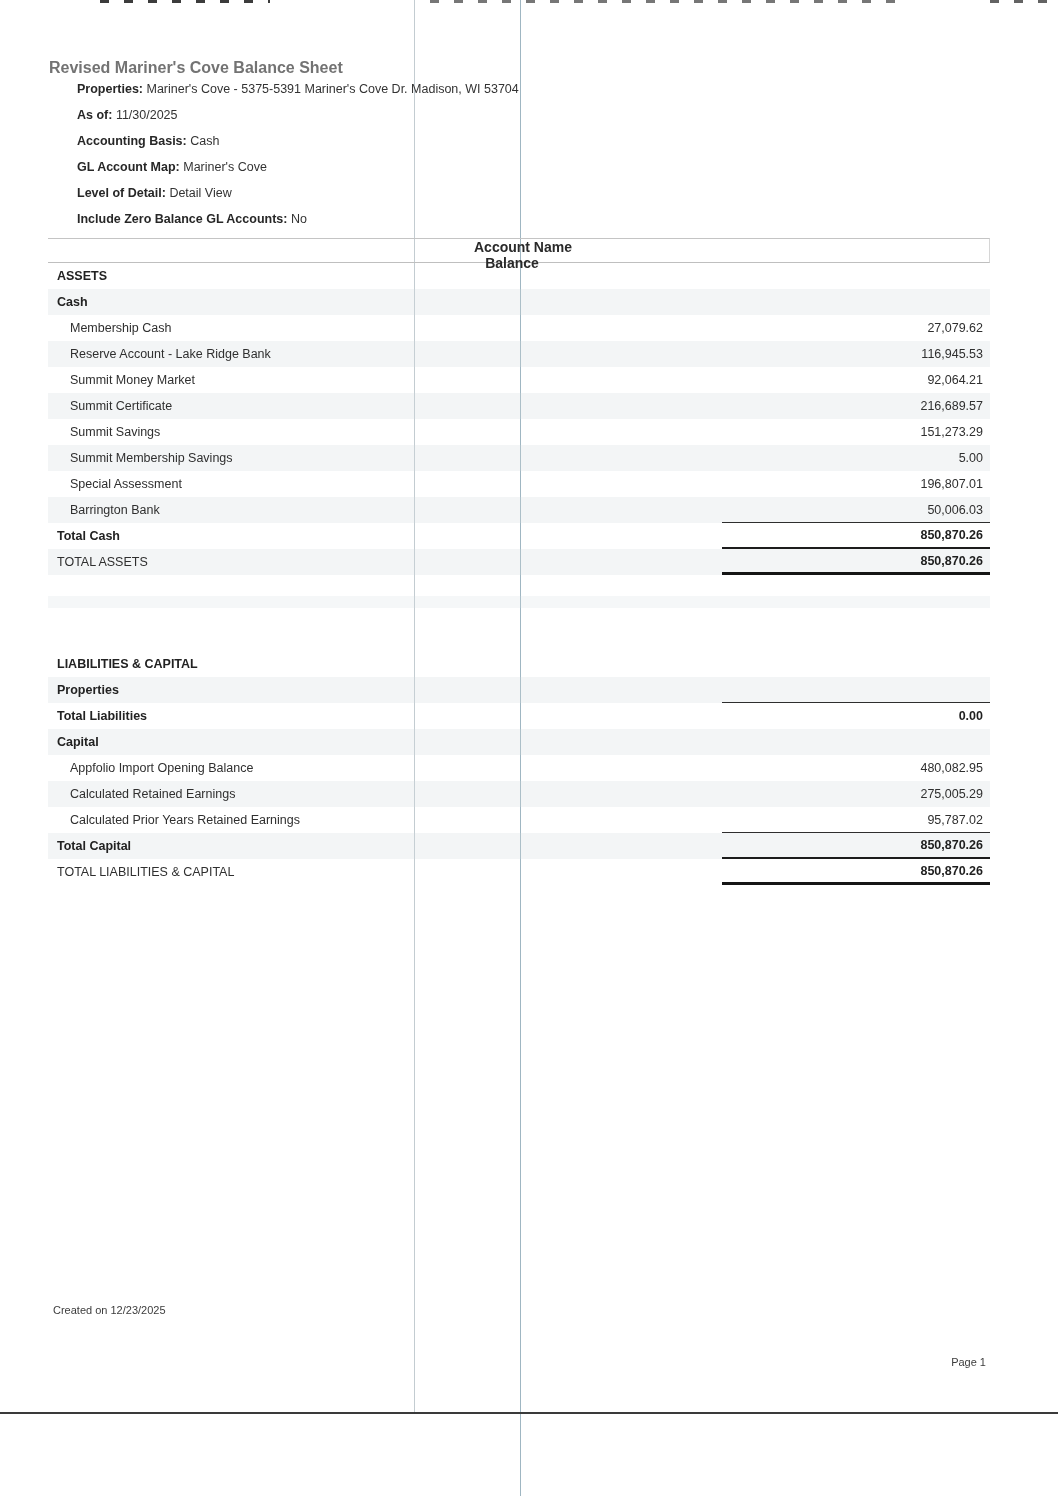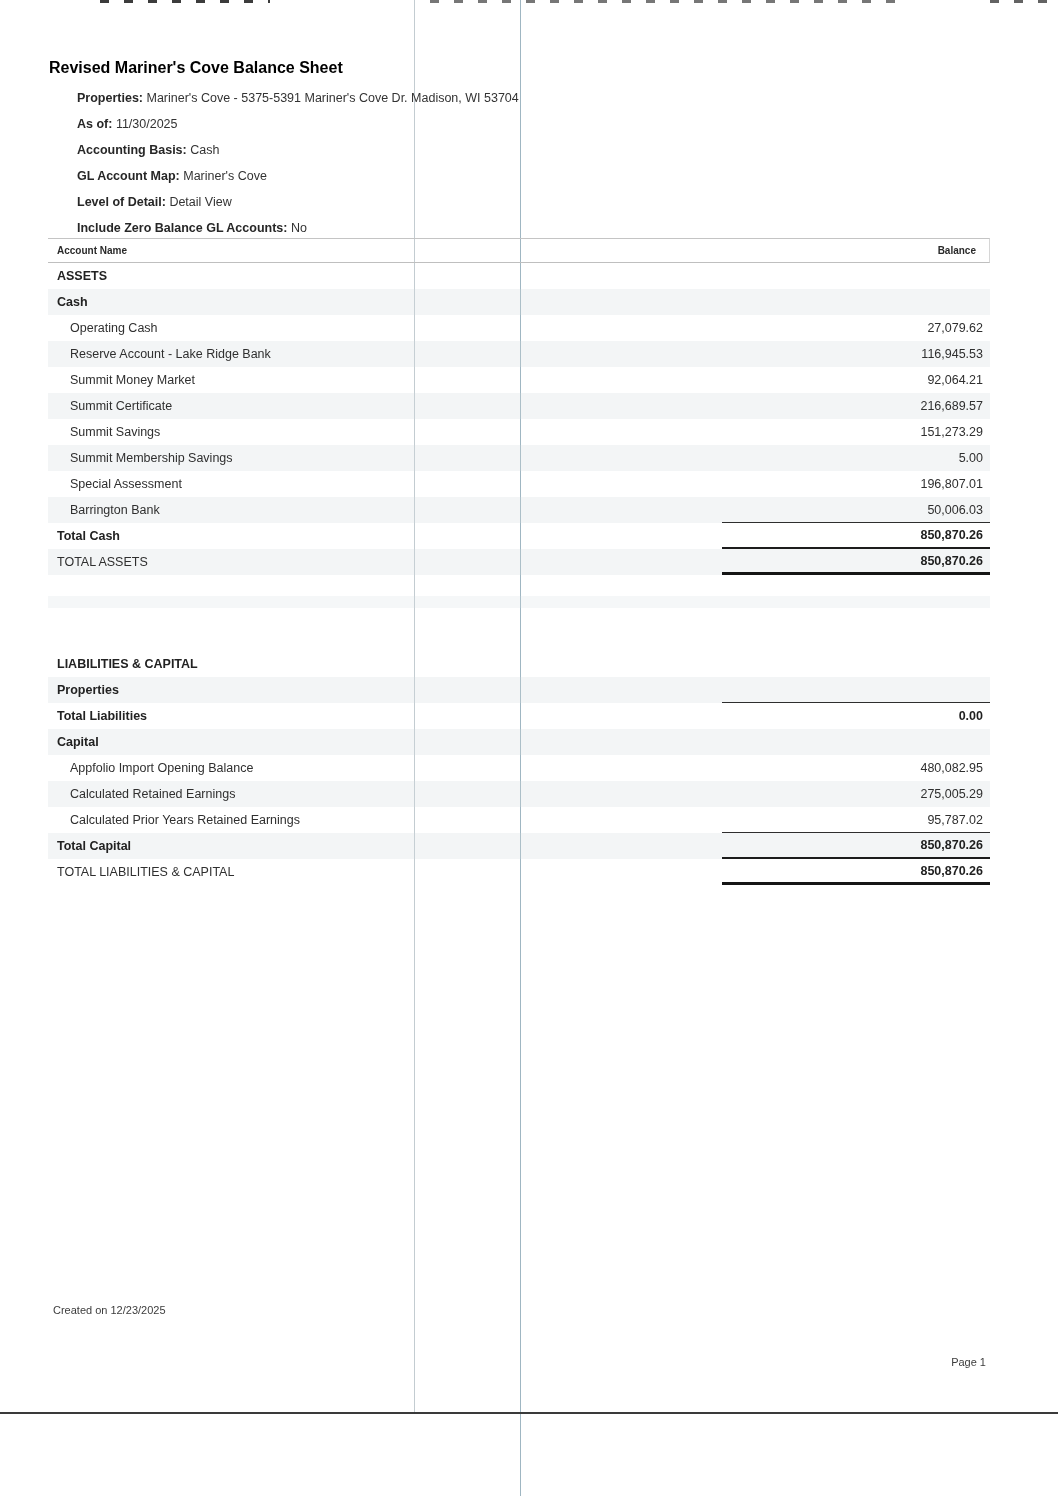--- a/index.html
+++ b/index.html
@@ -13,31 +13,32 @@
   }
   
   .top-edge-seg{position:absolute;top:0;height:3px;
     background:repeating-linear-gradient(90deg,#3c3c3c 0 9px,transparent 9px 24px);}
   .vline{position:absolute;top:0;width:1px;}
   .vline.a{left:414px;height:1413px;background:#c3ccd1;}
   .vline.b{left:520px;height:1496px;background:#9fb6c2;}
   .hline-bottom{position:absolute;left:0;top:1412px;width:1058px;height:2px;background:#3a3a3a;}
   
   .doc-header{position:absolute;left:49px;top:59px;}
-  .doc-title{font-size:16px;font-weight:bold;color:#000000;margin-bottom:9px;}
+  .doc-title{font-size:16px;font-weight:bold;color:#737373;}
   .meta-line{font-size:12.5px;line-height:25.9px;white-space:nowrap;margin-left:28px;}
   .meta-label{font-weight:bold;color:#272727;}
   .meta-value{color:#333;}
   
   .table-head{
     position:absolute;left:48px;top:238px;width:942px;height:25px;
     border-top:1px solid #c4c4c4;border-bottom:1px solid #bfbfbf;border-right:1px solid #d6d6d6;
     display:flex;justify-content:space-between;align-items:center;
-    font-size:10px;font-weight:bold;color:#2a2a2a;
+    font-size:14px;font-weight:bold;color:#2a2a2a;
     box-sizing:border-box;
+    flex-direction:column;
   }
   .table-head .col-left{padding-left:9px;}
   .table-head .col-right{padding-right:13px;}
   
   .rows{position:absolute;left:48px;width:942px;}
   .rows.assets{top:263px;}
   .rows.liab{top:651px;}
   .row{height:26px;display:flex;align-items:center;font-size:12.5px;}
   .row:nth-child(even){background:rgba(208,217,222,0.26);}
   .cell-label{flex:1;color:#2f2f2f;white-space:nowrap;}
@@ -90,21 +91,21 @@
   <div class="rows assets">
       <div class="row">
         <div class="cell-label indent0 bold">ASSETS</div>
         <div class="cell-value"></div>
       </div>
       <div class="row">
         <div class="cell-label indent0 bold">Cash</div>
         <div class="cell-value"></div>
       </div>
       <div class="row">
-        <div class="cell-label indent1">Operating Cash</div>
+        <div class="cell-label indent1">Membership Cash</div>
         <div class="cell-value">27,079.62</div>
       </div>
       <div class="row">
         <div class="cell-label indent1">Reserve Account - Lake Ridge Bank</div>
         <div class="cell-value">116,945.53</div>
       </div>
       <div class="row">
         <div class="cell-label indent1">Summit Money Market</div>
         <div class="cell-value">92,064.21</div>
       </div>

